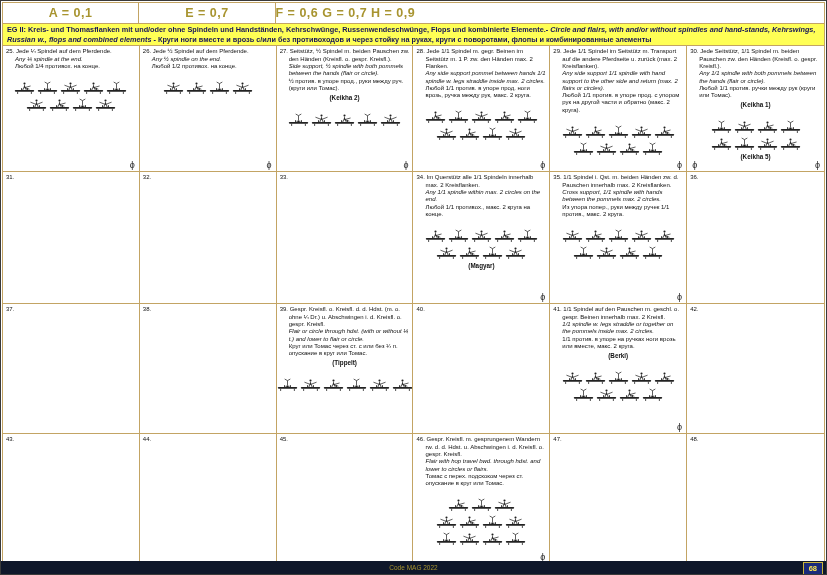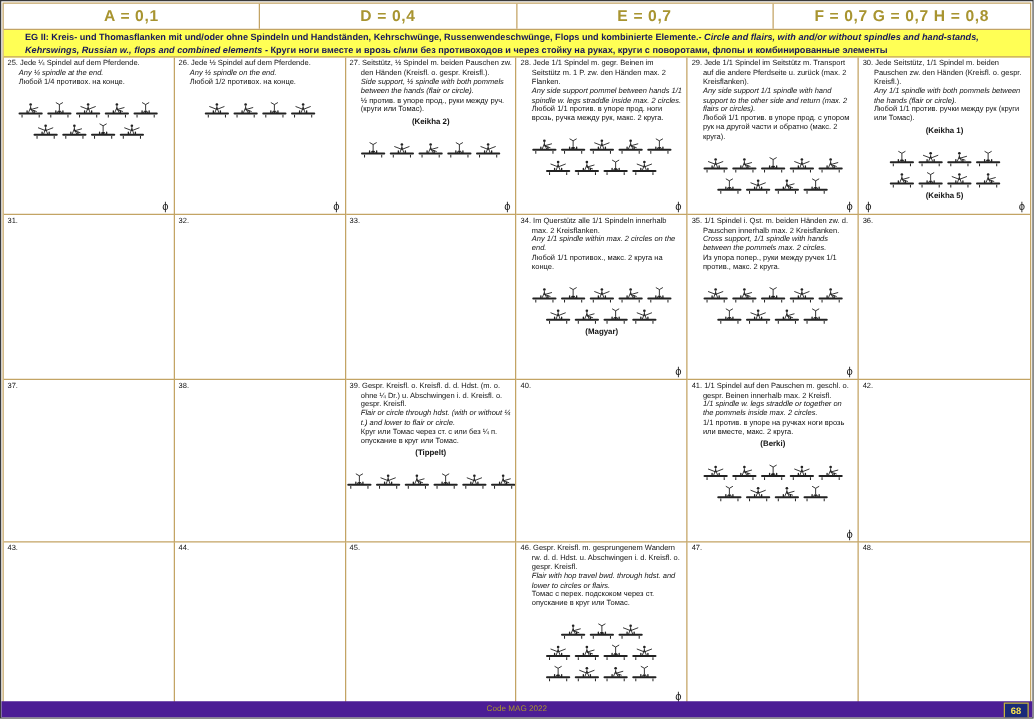--- a/index.html
+++ b/index.html
@@ -3,31 +3,31 @@
 <meta charset="utf-8">
 <style>
   html,body{margin:0;padding:0;background:#e8e8e8;}
   .page{
     position:relative;width:827px;height:575px;background:#fff;
     font-family:"Liberation Sans",sans-serif;color:#111;
     border:1px solid #3a3a3a;box-sizing:border-box;overflow:hidden;
   }
   .table-wrap{border:1px solid var(--grid,#c3a464);margin:1px 1px 0 1px;}
   
-  .header-row{display:grid;grid-template-columns:repeat(4,1fr);height:20px;border-bottom:1px solid var(--grid,#c3a464);}
+  .header-row{display:grid;grid-template-columns:repeat(6,1fr);height:20px;border-bottom:1px solid var(--grid,#c3a464);}
   .col-header{
     border-right:1px solid var(--grid,#c3a464);
     display:flex;align-items:center;justify-content:center;
     font-weight:bold;font-size:12.5px;color:var(--hdr,#a89430);letter-spacing:.5px;white-space:nowrap;
   }
   .col-header:last-child{border-right:none;}
   
   .banner{
     background:var(--banner,#ffff55);color:var(--bannerText,#17175a);
-    font-size:7.3px;font-weight:bold;line-height:1.32;padding:1px 17px;
+    font-size:7.3px;font-weight:bold;line-height:1.32;padding:1px 4px;
     border-bottom:1px solid var(--grid,#c3a464);
   }
   .banner .en{font-style:italic;}
   
   #grid{display:grid;grid-template-columns:repeat(6,1fr);grid-template-rows:126px 132px 130px 130px;}
   .cell{
     position:relative;border-right:1px solid var(--grid,#c3a464);border-bottom:1px solid var(--grid,#c3a464);
     padding:2px 3px;font-size:6px;line-height:1.22;overflow:hidden;
     display:flex;flex-direction:column;box-sizing:border-box;
   }
@@ -35,41 +35,40 @@
   .t-de{padding-left:9px;text-indent:-9px;}
   .t-en{font-style:italic;padding-left:9px;}
   .t-ru{padding-left:9px;}
   .picto-label{font-weight:bold;font-size:6.3px;text-align:center;margin:2px 0 0;}
   .picto-wrap{margin-top:8px;}
   .picto-row{display:flex;justify-content:center;align-items:flex-end;gap:2px;margin-top:3px;}
   .fig{display:block;line-height:0;}
   .notation{position:absolute;bottom:1px;right:4px;font-size:9px;line-height:1;color:#222;}
   .notation.left{left:5px;right:auto;}
   
-  .footer{position:absolute;left:0;right:0;bottom:0;height:13px;background:#4c1d95;}
+  .footer{position:absolute;left:0;right:0;bottom:0;height:13px;background:#0f172a;}
   .footer .doc{
     position:absolute;left:50%;top:3px;transform:translateX(-50%);
     font-size:6.5px;color:var(--hdr,#a89430);
   }
   .badge{
     position:absolute;right:3px;top:1px;min-width:16px;text-align:center;
     background:var(--badgeBg,#1a2a7a);color:var(--badgeText,#ffe84d);
     font-weight:bold;font-size:7.5px;padding:1px 5px;border:1px solid #c9b33c;box-sizing:border-box;
   }
 </style>
 </head>
 <body>
 
 <div class="page">
   <div class="table-wrap">
     <div class="header-row" id="header-row">
         <div class="col-header">A = 0,1</div>
-        <div class="col-header">D = 0,4</div>
         <div class="col-header">E = 0,7</div>
-        <div class="col-header">F = 0,7 G = 0,7 H = 0,8</div>
+        <div class="col-header">F = 0,6 G = 0,7 H = 0,9</div>
       </div>
     <div class="banner">
       <span>EG II:</span>
       <span class="de">Kreis- und Thomasflanken mit und/oder ohne Spindeln und Handständen, Kehrschwünge, Russenwendeschwünge, Flops und kombinierte Elemente.-</span>
       <span class="en">Circle and flairs, with and/or without spindles and hand-stands, Kehrswings, Russian w., flops and combined elements -</span>
       <span class="ru">Круги ноги вместе и врозь с/или без противоходов и через стойку на руках, круги с поворотами, флопы и комбинированные элементы</span>
     </div>
     <div id="grid">
         <div class="cell">
           <div class="t-de">25. Jede ¼ Spindel auf dem Pferdende.</div>

